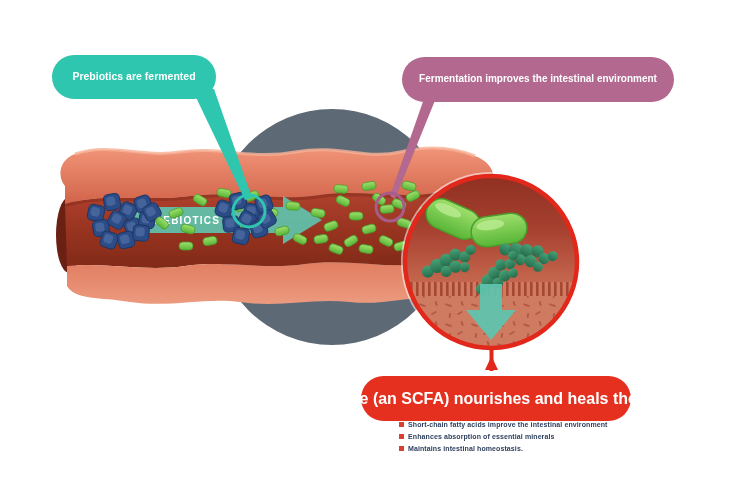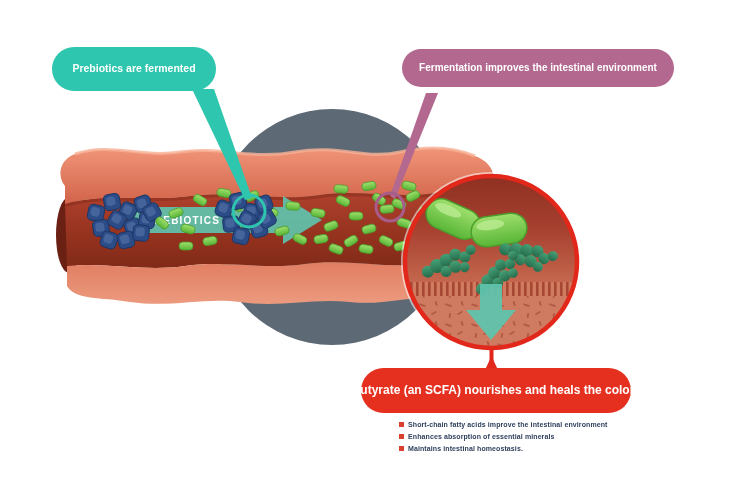--- a/index.html
+++ b/index.html
@@ -1,28 +1,28 @@
 <!DOCTYPE html>
 <html style="--teal: #2ec6ae; --purple: #b2688f; --red: #e5301f; --navy: #2e3f5c; --bullet: #d9402f; --arrowTeal: #5fc3ad; --grayCircle: #5d6a76; --intestineWall: #e98a6f; --lumen: #a23a28; --greenBacteria: #6cc344; --blueBacteria: #2c4c88; --scfaGreen: #2c8059;"><head>
 <meta charset="utf-8">
 <style>
   html,body{margin:0;padding:0;background:#ffffff;}
   .canvas{position:relative;width:750px;height:495px;overflow:hidden;
           font-family:"Liberation Sans",sans-serif;background:#ffffff;}
   .art{position:absolute;left:0;top:0;z-index:1;}
   .bubble{position:absolute;z-index:3;box-sizing:border-box;color:#fff;
           display:flex;flex-direction:column;justify-content:center;align-items:center;
-          text-align:center;font-weight:600;line-height:1.25;}
+          text-align:center;font-weight:600;line-height:1.25;margin-top:8px;}
   .bubble span{display:block;white-space:nowrap;}
   .bubble-teal{left:52px;top:47px;width:164px;height:44px;border-radius:22px;
                background:var(--teal,#2ec6ae);font-size:10.5px;}
-  .bubble-purple{left:402px;top:49px;width:272px;height:38px;border-radius:23px;
+  .bubble-purple{left:402px;top:49px;width:272px;height:45px;border-radius:23px;
                  background:var(--purple,#b2688f);font-size:10px;}
   .bubble-red{left:361px;top:368px;width:270px;height:45px;border-radius:23px;
-              background:var(--red,#e5301f);font-size:12px;}
+              background:var(--red,#e5301f);font-size:16px;}
   .legend{position:absolute;left:399px;top:420px;z-index:3;display:flex;
           flex-direction:column;gap:3px;}
   .legend-row{display:flex;align-items:center;gap:4px;height:9px;}
   .legend-bullet{width:5px;height:5px;background:var(--bullet,#d9402f);flex:0 0 auto;}
   .legend-text{font-size:7px;font-weight:700;color:var(--navy,#2e3f5c);
                letter-spacing:0.1px;white-space:nowrap;}
 </style>
 </head>
 <body>
 

